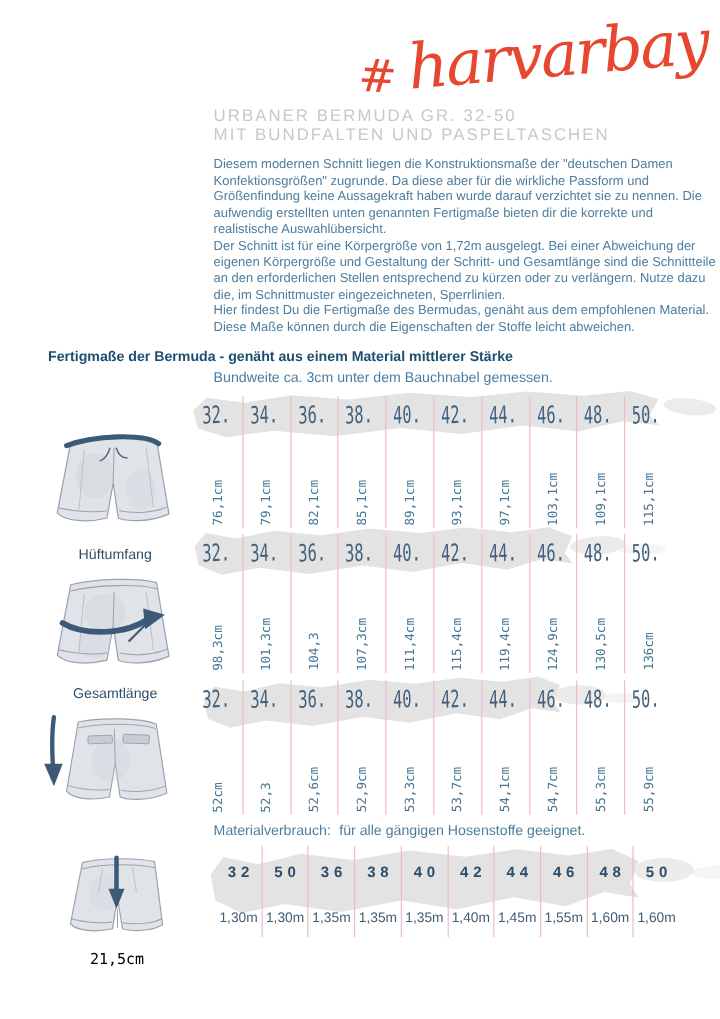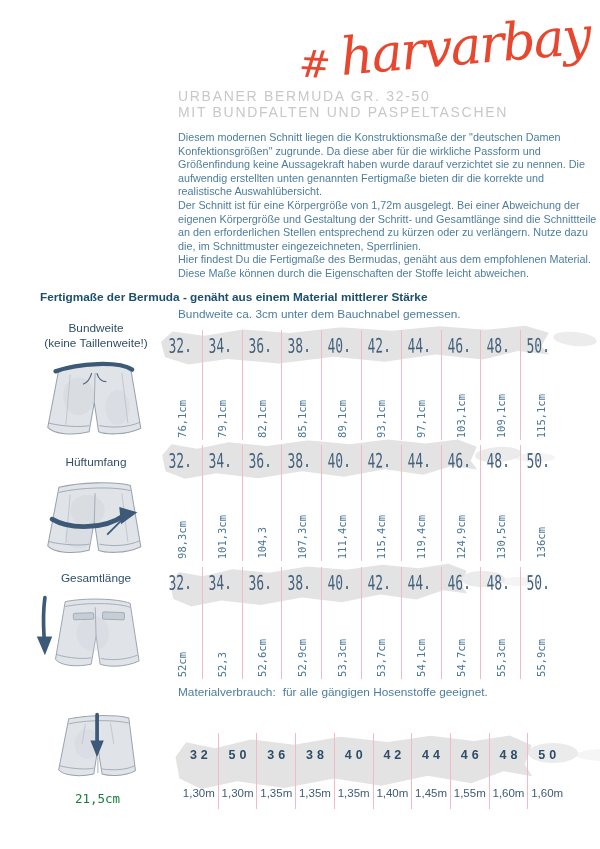--- a/index.html
+++ b/index.html
@@ -22,21 +22,21 @@
   .intro p{margin:0;}
 
   .fm-heading{position:absolute;left:40px;top:290px;color:#1c4e6e;font-weight:bold;font-size:11.8px;}
   .fm-sub{position:absolute;left:178px;top:307px;color:#4d7d9e;font-size:11.8px;text-align:right;}
   .mat-heading{position:absolute;left:178px;top:685px;color:#4d7d9e;font-size:11.8px;}
   .mat-heading .lbl{margin-right:7px;}
 
   
   .row-label{position:absolute;left:18px;width:156px;text-align:center;color:#2f4f68;
              font-size:11.8px;line-height:15px;}
-  .cm-note{position:absolute;left:20px;width:155px;text-align:center;color:#15803d;
+  .cm-note{position:absolute;left:20px;width:155px;text-align:center;color:#000000;
            font-family:"DejaVu Sans Mono",monospace;font-size:12.5px;}
 
   
   .mtable{position:absolute;left:163px;width:397px;display:flex;}
   .mtable .col{flex:1;display:flex;flex-direction:column;align-items:center;
                position:relative;z-index:1;}
   .mtable .col:not(:last-child){border-right:1.5px solid #f2bac7;}
   .size{font-family:"DejaVu Sans Mono",monospace;font-size:16px;color:#44617b;height:30px;
         display:flex;align-items:center;align-self:flex-start;padding-left:3px;
         transform:scaleY(1.25) scaleX(0.8) rotate(-2deg);font-weight:300;}
@@ -46,21 +46,21 @@
          font-family:"DejaVu Sans Mono",monospace;font-size:10.5px;color:#4a7795;}
 
   
   .brush{position:absolute;background:#e3e3e4;z-index:0;transform:rotate(-0.8deg);
          clip-path:polygon(1% 35%,4% 8%,12% 20%,22% 5%,34% 16%,47% 3%,60% 14%,72% 4%,
            84% 15%,94% 6%,100% 25%,98% 60%,100% 82%,92% 72%,83% 93%,71% 78%,58% 95%,
            45% 80%,31% 96%,18% 82%,8% 95%,2% 75%);}
   .spat{position:absolute;background:#e6e6e7;border-radius:50%;z-index:0;}
 
   
-  .mat-table{position:absolute;left:180px;top:733px;width:386px;display:flex;}
+  .mat-table{position:absolute;left:180px;top:705px;width:386px;display:flex;}
   .mat-col{flex:1;display:flex;flex-direction:column;align-items:center;position:relative;z-index:1;}
   .mat-col:not(:last-child){border-right:1.5px solid #f2bac7;}
   .mat-size{height:44px;display:flex;align-items:center;font-size:12.5px;font-weight:bold;
             letter-spacing:4px;text-indent:4px;color:#2e4d68;}
   .mat-val{height:32px;display:flex;align-items:center;font-size:11.5px;color:#3f5c77;}
 
   .illus{position:absolute;}
 </style>
 </head>
 <body>
@@ -76,24 +76,20 @@
 
   <div class="intro">
     <p>Diesem modernen Schnitt liegen die Konstruktionsmaße der "deutschen Damen Konfektionsgrößen" zugrunde. Da diese aber für die wirkliche Passform und Größenfindung keine Aussagekraft haben wurde darauf verzichtet sie zu nennen. Die aufwendig erstellten unten genannten Fertigmaße bieten dir die korrekte und realistische Auswahlübersicht.</p>
     <p>Der Schnitt ist für eine Körpergröße von 1,72m ausgelegt. Bei einer Abweichung der eigenen Körpergröße und Gestaltung der Schritt- und Gesamtlänge sind die Schnittteile an den erforderlichen Stellen entsprechend zu kürzen oder zu verlängern. Nutze dazu die, im Schnittmuster eingezeichneten, Sperrlinien.</p>
     <p>Hier findest Du die Fertigmaße des Bermudas, genäht aus dem empfohlenen Material. Diese Maße können durch die Eigenschaften der Stoffe leicht abweichen.</p>
   </div>
 
   <div class="fm-heading">Fertigmaße der Bermuda - genäht aus einem Material mittlerer Stärke</div>
   <div class="fm-sub">Bundweite ca. 3cm unter dem Bauchnabel gemessen.</div>
 
-  <div class="row-label" style="top:321px;">
-    <div>Bundweite</div>
-    <div>(keine Taillenweite!)</div>
-  </div>
   <div class="row-label" style="top:455px;">Hüftumfang</div>
   <div class="row-label" style="top:571px;">Gesamtlänge</div>
   <div class="cm-note" style="top:791px;">21,5cm</div>
 
   <svg class="illus" style="left:40px;top:352px;" width="112" height="93" viewBox="0 0 130 95">
     <path d="M22,13 C46,7 88,6 105,11 L117,82 C98,91 75,89 68,86 L63,52 L57,86 C38,91 16,89 9,81 Z" fill="#e0e3e7" stroke="#99a3b0" stroke-width="1.2"></path>
     <ellipse cx="45" cy="45" rx="18" ry="22" fill="#ccd2d9" opacity="0.35"></ellipse>
     <ellipse cx="90" cy="58" rx="14" ry="20" fill="#ccd2d9" opacity="0.3"></ellipse>
     <path d="M35,20 L30,78 M95,18 L102,76" stroke="#b4bac4" stroke-width="0.8"></path>
     <path d="M64,18 L63,52" stroke="#99a3b0" stroke-width="1"></path>

